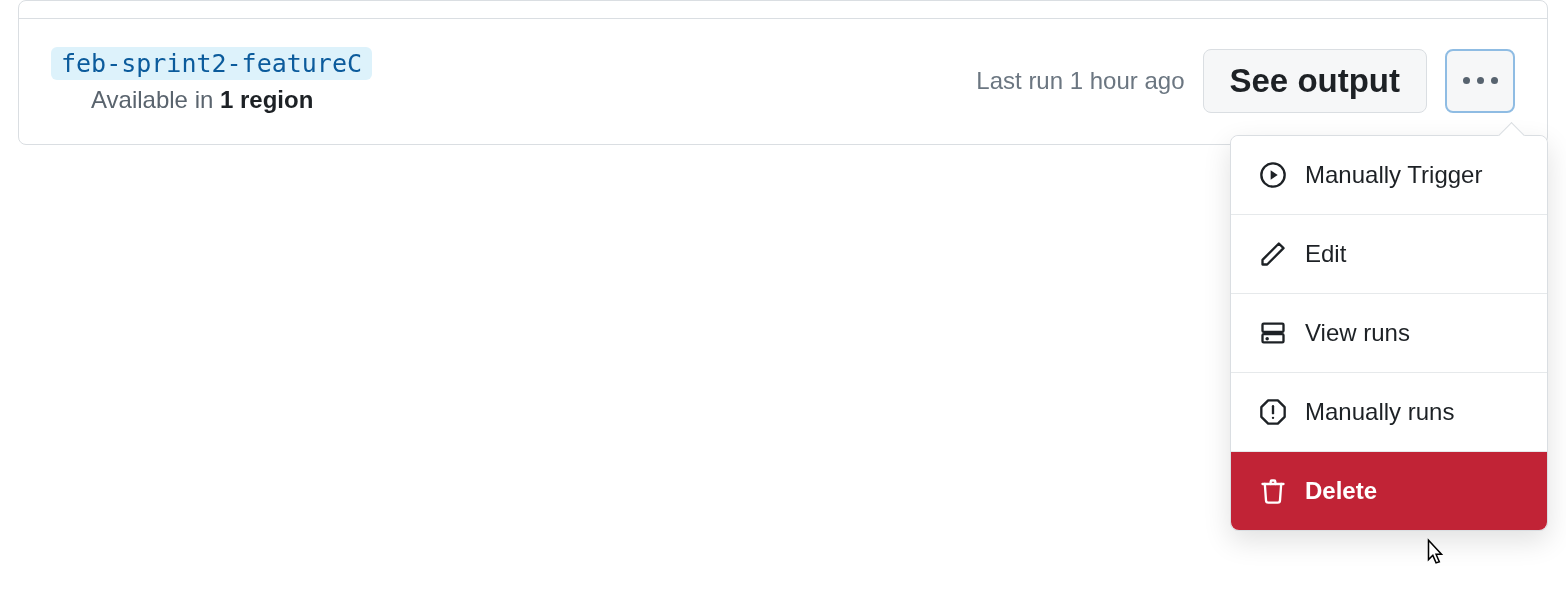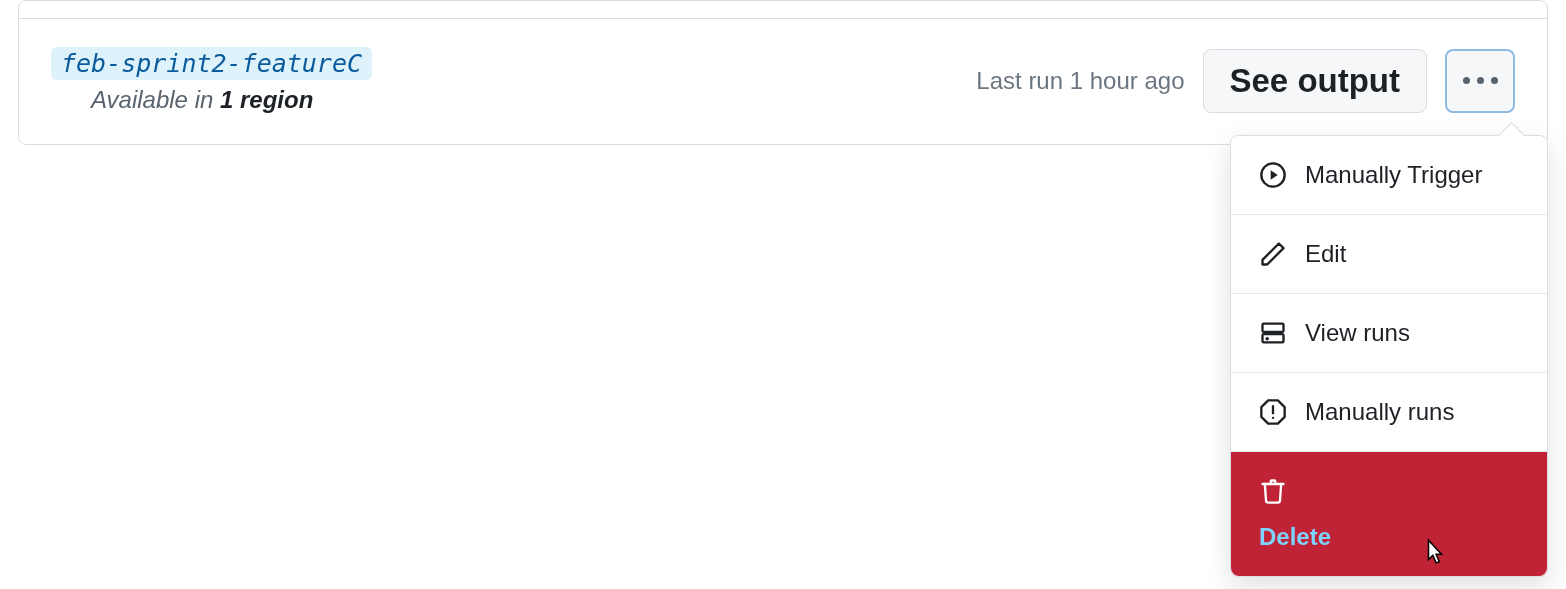--- a/index.html
+++ b/index.html
@@ -28,21 +28,20 @@
       margin-top: 17px;
       padding: 28px 32px 30px 32px;
       display: flex;
       align-items: center;
       justify-content: space-between;
     }
     .left-block {
       display: flex;
       flex-direction: column;
       gap: 6px;
-      font-style: italic;
     }
     .tag {
       display: inline-block;
       background: #ddf2fb;
       color: #0b5b9c;
       font-family: ui-monospace, SFMono-Regular, "SF Mono", Menlo, Consolas, monospace;
       font-size: 25px;
       padding: 2px 10px;
       border-radius: 6px;
       width: fit-content;
@@ -112,43 +111,43 @@
       right: 26px;
       width: 18px;
       height: 18px;
       background: #ffffff;
       border-left: 1px solid #dadee2;
       border-top: 1px solid #dadee2;
       transform: rotate(45deg);
     }
     .menu-item {
       display: flex;
+      align-items: center;
       gap: 18px;
       padding: 25px 28px;
       font-size: 24px;
       color: #1d2125;
       border-bottom: 1px solid #e6e9eb;
       cursor: pointer;
       position: relative;
       background: #ffffff;
     }
     .menu-item:first-child {
       border-top-left-radius: 8px;
       border-top-right-radius: 8px;
     }
     .menu-item:last-child {
       border-bottom: none;
       border-bottom-left-radius: 8px;
       border-bottom-right-radius: 8px;
     }
     .menu-item.delete {
       background: #c12336;
-      color: #7dd3fc;
+      color: #ffffff;
       font-weight: 600;
-      flex-direction: column;
     }
     .menu-icon {
       width: 28px;
       height: 28px;
       flex-shrink: 0;
       display: flex;
       align-items: center;
       justify-content: center;
     }
     .menu-icon svg {

